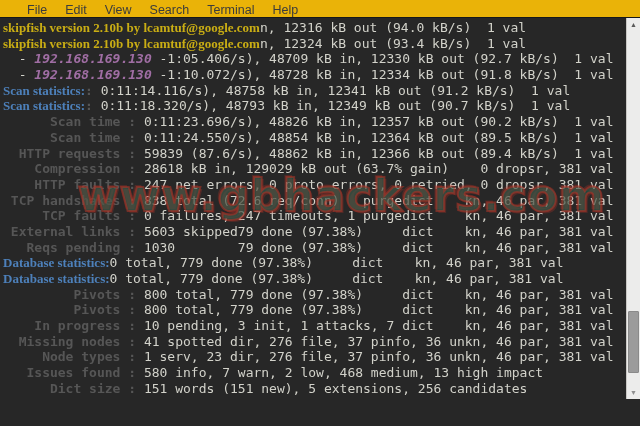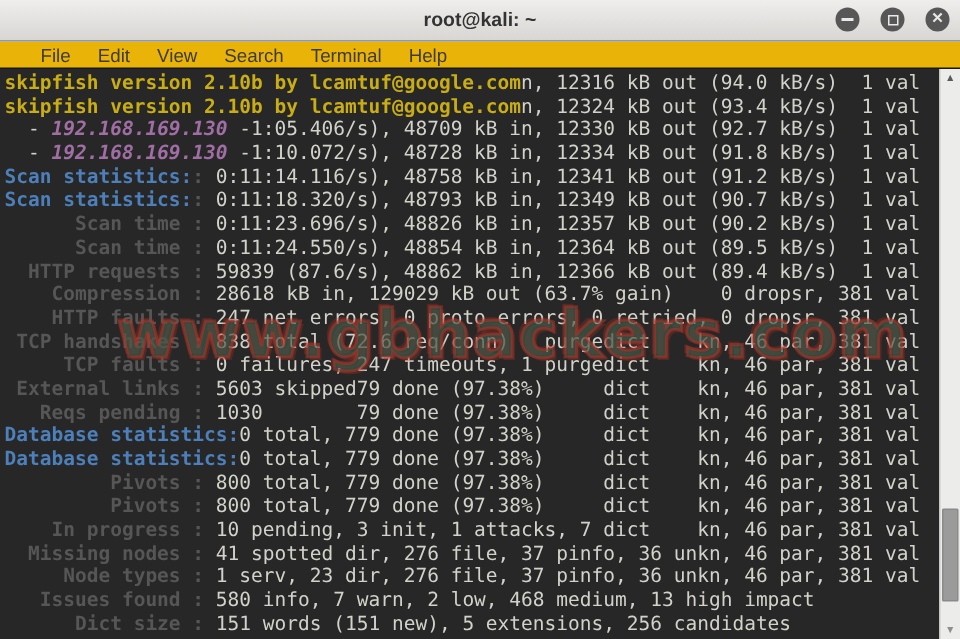--- a/index.html
+++ b/index.html
@@ -22,22 +22,22 @@
   .menubar{height:17px;background:#eab308;line-height:17px;padding-left:18px;
     border-bottom:1px solid #16181a;}
   .menu-item{display:inline-block;padding:0 9px;font-size:12.5px;color:#3c3c3c;}
 
   
   .terminal{position:relative;height:381px;background:var(--term-bg);overflow:hidden;}
   #term-lines{position:absolute;left:3px;top:2px;
     font-family:"DejaVu Sans Mono",monospace;font-size:13px;line-height:15.7px;
     white-space:pre;color:var(--fg);}
   .term-line{height:15.7px;}
-  .seg-y{color:var(--yellow);font-weight:bold;}
-  .seg-b{color:var(--blue);font-weight:bold;}
+  .seg-y{color:var(--yellow);font-weight:bold;font-family:Liberation Serif, serif;}
+  .seg-b{color:var(--blue);font-weight:bold;font-family:Liberation Serif, serif;}
   .seg-p{color:var(--purple);font-weight:bold;font-style:italic;}
   .seg-d{color:var(--dim);font-weight:bold;}
   .seg-n{color:var(--fg);text-align:right;}
 
   
   .watermark{position:absolute;left:78px;top:152px;pointer-events:none;
     font-family:"DejaVu Sans",sans-serif;font-weight:bold;font-size:44px;letter-spacing:1px;
     color:rgba(32,102,84,0.50);
     -webkit-text-stroke:2px rgba(178,51,39,0.55);
     text-shadow:2px 2px 0 rgba(178,51,39,0.28),-2px -2px 0 rgba(178,51,39,0.28);}
@@ -49,34 +49,20 @@
   .sb-arrow.up{top:3px;color:#5a5a5a;}
   .sb-arrow.down{bottom:3px;color:#8f8f8f;}
   .sb-thumb{position:absolute;left:1px;top:293px;width:11px;height:62px;background:#9b9b9b;
     border:1px solid #8a8a8a;box-sizing:border-box;border-radius:1px;}
 </style>
 </head>
 <body>
 
 <div class="window">
 
-  <div class="titlebar">
-    <div class="title">root@kali: ~</div>
-    <div class="win-buttons">
-      <div class="win-btn">
-        <span class="glyph-min"></span>
-      </div>
-      <div class="win-btn">
-        <span class="glyph-max"></span>
-      </div>
-      <div class="win-btn">
-        <span class="glyph-close">✕</span>
-      </div>
-    </div>
-  </div>
 
   <div class="menubar" id="menubar"><span class="menu-item">File</span><span class="menu-item">Edit</span><span class="menu-item">View</span><span class="menu-item">Search</span><span class="menu-item">Terminal</span><span class="menu-item">Help</span></div>
 
   <div class="terminal">
     <div id="term-lines"><div class="term-line"><span class="seg-y">skipfish version 2.10b by lcamtuf@google.com</span><span class="seg-n">n, 12316 kB out (94.0 kB/s)  1 val</span></div><div class="term-line"><span class="seg-y">skipfish version 2.10b by lcamtuf@google.com</span><span class="seg-n">n, 12324 kB out (93.4 kB/s)  1 val</span></div><div class="term-line"><span class="seg-n">  - </span><span class="seg-p">192.168.169.130</span><span class="seg-n"> -1:05.406/s), 48709 kB in, 12330 kB out (92.7 kB/s)  1 val</span></div><div class="term-line"><span class="seg-n">  - </span><span class="seg-p">192.168.169.130</span><span class="seg-n"> -1:10.072/s), 48728 kB in, 12334 kB out (91.8 kB/s)  1 val</span></div><div class="term-line"><span class="seg-b">Scan statistics:</span><span class="seg-d">: </span><span class="seg-n">0:11:14.116/s), 48758 kB in, 12341 kB out (91.2 kB/s)  1 val</span></div><div class="term-line"><span class="seg-b">Scan statistics:</span><span class="seg-d">: </span><span class="seg-n">0:11:18.320/s), 48793 kB in, 12349 kB out (90.7 kB/s)  1 val</span></div><div class="term-line"><span class="seg-d">      Scan time : </span><span class="seg-n">0:11:23.696/s), 48826 kB in, 12357 kB out (90.2 kB/s)  1 val</span></div><div class="term-line"><span class="seg-d">      Scan time : </span><span class="seg-n">0:11:24.550/s), 48854 kB in, 12364 kB out (89.5 kB/s)  1 val</span></div><div class="term-line"><span class="seg-d">  HTTP requests : </span><span class="seg-n">59839 (87.6/s), 48862 kB in, 12366 kB out (89.4 kB/s)  1 val</span></div><div class="term-line"><span class="seg-d">    Compression : </span><span class="seg-n">28618 kB in, 129029 kB out (63.7% gain)    0 dropsr, 381 val</span></div><div class="term-line"><span class="seg-d">    HTTP faults : </span><span class="seg-n">247 net errors, 0 proto errors, 0 retried, 0 dropsr, 381 val</span></div><div class="term-line"><span class="seg-d"> TCP handshakes : </span><span class="seg-n">838 total (72.6 req/conn)   purgedict    kn, 46 par, 381 val</span></div><div class="term-line"><span class="seg-d">     TCP faults : </span><span class="seg-n">0 failures, 247 timeouts, 1 purgedict    kn, 46 par, 381 val</span></div><div class="term-line"><span class="seg-d"> External links : </span><span class="seg-n">5603 skipped79 done (97.38%)     dict    kn, 46 par, 381 val</span></div><div class="term-line"><span class="seg-d">   Reqs pending : </span><span class="seg-n">1030        79 done (97.38%)     dict    kn, 46 par, 381 val</span></div><div class="term-line"><span class="seg-b">Database statistics:</span><span class="seg-n">0 total, 779 done (97.38%)     dict    kn, 46 par, 381 val</span></div><div class="term-line"><span class="seg-b">Database statistics:</span><span class="seg-n">0 total, 779 done (97.38%)     dict    kn, 46 par, 381 val</span></div><div class="term-line"><span class="seg-d">         Pivots : </span><span class="seg-n">800 total, 779 done (97.38%)     dict    kn, 46 par, 381 val</span></div><div class="term-line"><span class="seg-d">         Pivots : </span><span class="seg-n">800 total, 779 done (97.38%)     dict    kn, 46 par, 381 val</span></div><div class="term-line"><span class="seg-d">    In progress : </span><span class="seg-n">10 pending, 3 init, 1 attacks, 7 dict    kn, 46 par, 381 val</span></div><div class="term-line"><span class="seg-d">  Missing nodes : </span><span class="seg-n">41 spotted dir, 276 file, 37 pinfo, 36 unkn, 46 par, 381 val</span></div><div class="term-line"><span class="seg-d">     Node types : </span><span class="seg-n">1 serv, 23 dir, 276 file, 37 pinfo, 36 unkn, 46 par, 381 val</span></div><div class="term-line"><span class="seg-d">   Issues found : </span><span class="seg-n">580 info, 7 warn, 2 low, 468 medium, 13 high impact</span></div><div class="term-line"><span class="seg-d">      Dict size : </span><span class="seg-n">151 words (151 new), 5 extensions, 256 candidates</span></div></div>
     <div class="watermark">www.gbhackers.com</div>
     <div class="scrollbar">
       <div class="sb-arrow up">▲</div>
       <div class="sb-thumb"></div>
       <div class="sb-arrow down">▼</div>

